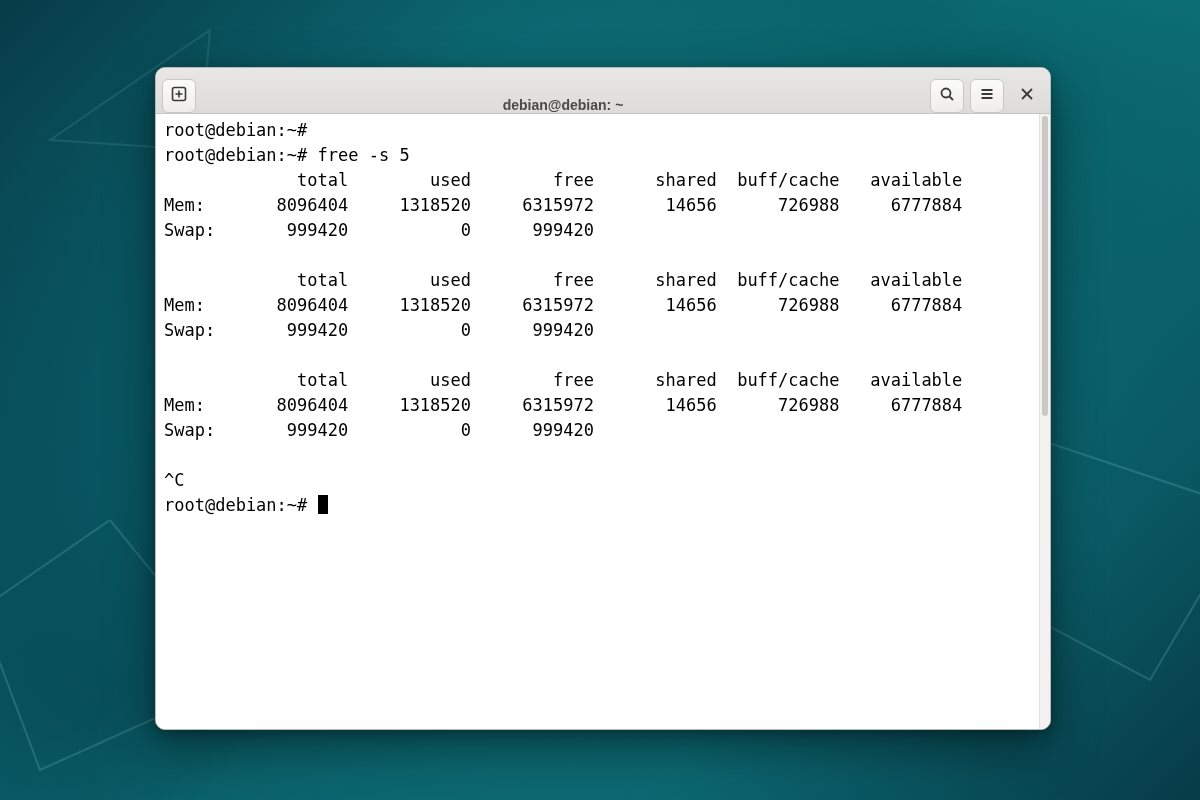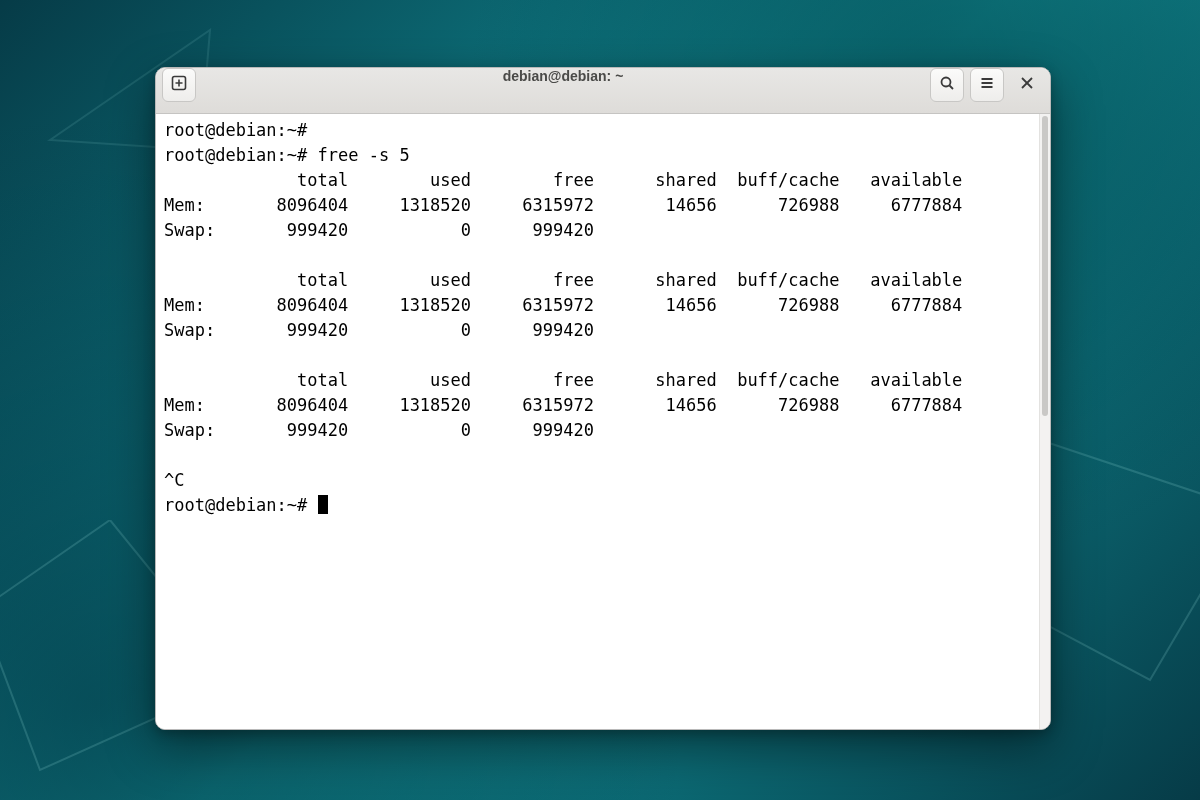--- a/index.html
+++ b/index.html
@@ -25,21 +25,21 @@
       border: 1px solid #b9b9b9;
       border-radius: 10px;
       box-shadow: 0 18px 50px rgba(0,0,0,0.45), 0 4px 12px rgba(0,0,0,0.25);
       display: flex; flex-direction: column;
       overflow: hidden;
     }
     .titlebar {
       height: 46px;
       background: linear-gradient(#e8e7e5, #dedcd9);
       border-bottom: 1px solid #c5c4c2;
-      display: flex; align-items: flex-start;
+      display: flex; align-items: flex-end;
       padding: 0 6px;
       gap: 6px;
     }
     .tb-btn {
       width: 34px; height: 34px;
       border: 1px solid #c8c7c5;
       border-radius: 6px;
       background: linear-gradient(#fbfbfa, #eeedeb);
       display: flex; align-items: center; justify-content: center;
       color: #3a3a3a;

